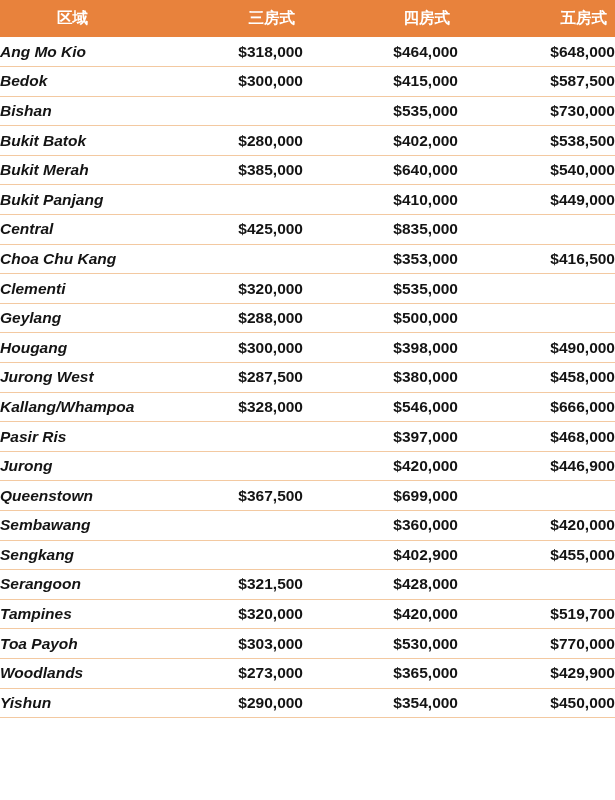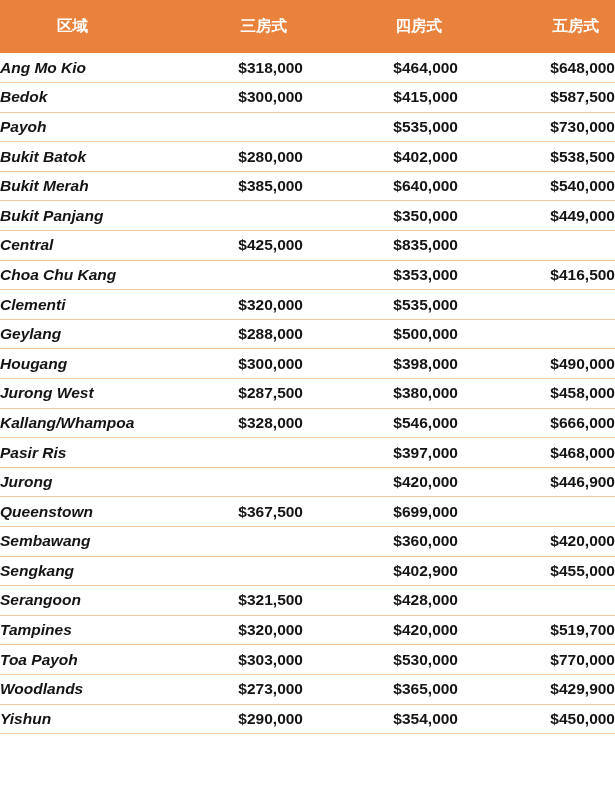--- a/index.html
+++ b/index.html
@@ -26,21 +26,21 @@
     width: 615px;
     border-collapse: collapse;
     table-layout: fixed;
   }
   table.price-table th {
     background: var(--header-bg);
     color: var(--header-text);
     font-size: 15.5px;
     font-weight: 700;
     height: 30px;
-    padding: 16px;
+    padding: 8px;
     vertical-align: middle;
   }
   table.price-table td {
     background: var(--row-bg);
     color: var(--cell-text);
     font-size: 15.5px;
     font-weight: 700;
     height: 29.6px;
     padding: 0;
     border-bottom: 1px solid var(--divider);
@@ -82,21 +82,21 @@
   </tr>
 
   <tr>
     <td class="c-region">Bedok</td>
     <td class="c-num">$300,000</td>
     <td class="c-num">$415,000</td>
     <td class="c-num">$587,500</td>
   </tr>
 
   <tr>
-    <td class="c-region">Payoh</td>
+    <td class="c-region">Bishan</td>
     <td class="c-num"></td>
     <td class="c-num">$535,000</td>
     <td class="c-num">$730,000</td>
   </tr>
 
   <tr>
     <td class="c-region">Bukit Batok</td>
     <td class="c-num">$280,000</td>
     <td class="c-num">$402,000</td>
     <td class="c-num">$538,500</td>
@@ -105,21 +105,21 @@
   <tr>
     <td class="c-region">Bukit Merah</td>
     <td class="c-num">$385,000</td>
     <td class="c-num">$640,000</td>
     <td class="c-num">$540,000</td>
   </tr>
 
   <tr>
     <td class="c-region">Bukit Panjang</td>
     <td class="c-num"></td>
-    <td class="c-num">$350,000</td>
+    <td class="c-num">$410,000</td>
     <td class="c-num">$449,000</td>
   </tr>
 
 
   <tr>
     <td class="c-region">Central</td>
     <td class="c-num">$425,000</td>
     <td class="c-num">$835,000</td>
     <td class="c-num"></td>
   </tr>

